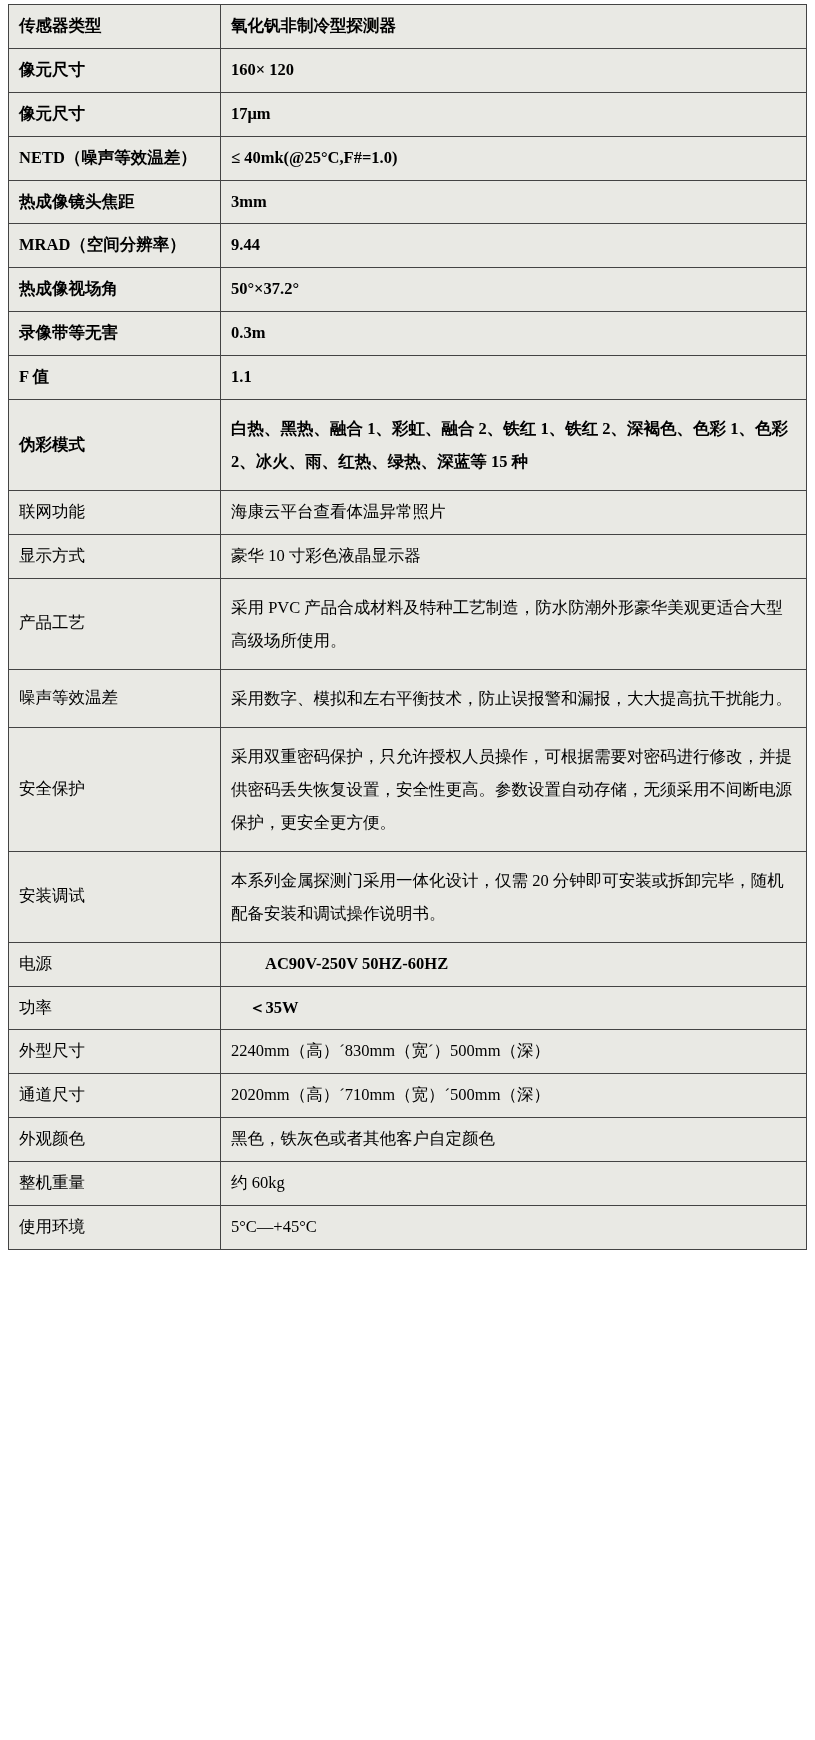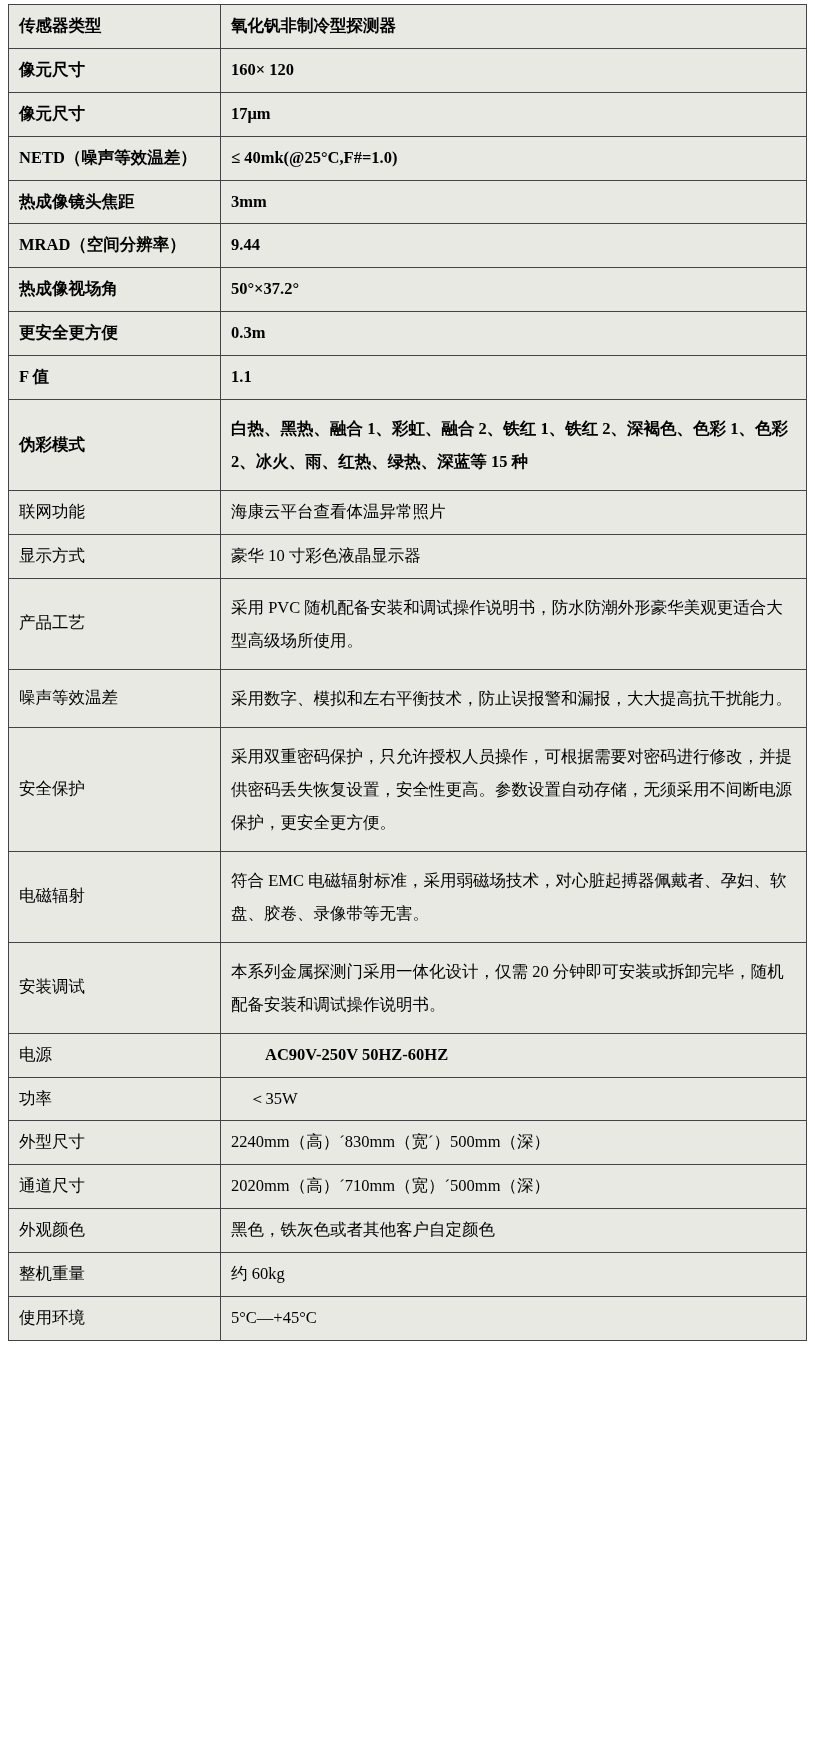--- a/index.html
+++ b/index.html
@@ -80,66 +80,62 @@
         </tr>
         <tr>
           <td class="label">MRAD（空间分辨率）</td>
           <td class="value">9.44</td>
         </tr>
         <tr>
           <td class="label">热成像视场角</td>
           <td class="value">50°×37.2°</td>
         </tr>
         <tr>
-          <td class="label">更安全更方便</td>
+          <td class="label">录像带等无害</td>
           <td class="value">0.3m</td>
         </tr>
         <tr>
           <td class="label">F 值</td>
           <td class="value">1.1</td>
         </tr>
         <tr class="multi tall">
           <td class="label">伪彩模式</td>
           <td class="value">白热、黑热、融合 1、彩虹、融合 2、铁红 1、铁红 2、深褐色、色彩 1、色彩 2、冰火、雨、红热、绿热、深蓝等 15 种</td>
         </tr>
         <tr class="plain">
           <td class="label">联网功能</td>
           <td class="value">海康云平台查看体温异常照片</td>
         </tr>
         <tr class="plain">
           <td class="label">显示方式</td>
           <td class="value">豪华 10 寸彩色液晶显示器</td>
         </tr>
         <tr class="plain multi tall">
           <td class="label">产品工艺</td>
-          <td class="value">采用 PVC 随机配备安装和调试操作说明书，防水防潮外形豪华美观更适合大型高级场所使用。</td>
+          <td class="value">采用 PVC 产品合成材料及特种工艺制造，防水防潮外形豪华美观更适合大型高级场所使用。</td>
         </tr>
         <tr class="plain multi tall">
           <td class="label">噪声等效温差</td>
           <td class="value">采用数字、模拟和左右平衡技术，防止误报警和漏报，大大提高抗干扰能力。</td>
         </tr>
         <tr class="plain multi tall">
           <td class="label">安全保护</td>
           <td class="value">采用双重密码保护，只允许授权人员操作，可根据需要对密码进行修改，并提供密码丢失恢复设置，安全性更高。参数设置自动存储，无须采用不间断电源保护，更安全更方便。</td>
-        </tr>
-        <tr class="plain multi tall">
-          <td class="label">电磁辐射</td>
-          <td class="value">符合 EMC 电磁辐射标准，采用弱磁场技术，对心脏起搏器佩戴者、孕妇、软盘、胶卷、录像带等无害。</td>
         </tr>
         <tr class="plain multi tall">
           <td class="label">安装调试</td>
           <td class="value">本系列金属探测门采用一体化设计，仅需 20 分钟即可安装或拆卸完毕，随机配备安装和调试操作说明书。</td>
         </tr>
         <tr class="plain">
           <td class="label">电源</td>
           <td class="value" style="font-weight: bold; padding-left: 44px;">AC90V-250V    50HZ-60HZ</td>
         </tr>
         <tr class="plain">
           <td class="label">功率</td>
-          <td class="value" style="font-weight: normal; padding-left: 28px;">＜35W</td>
+          <td class="value" style="font-weight: bold; padding-left: 28px;">＜35W</td>
         </tr>
         <tr class="plain">
           <td class="label">外型尺寸</td>
           <td class="value">2240mm（高）´830mm（宽´）500mm（深）</td>
         </tr>
         <tr class="plain">
           <td class="label">通道尺寸</td>
           <td class="value">2020mm（高）´710mm（宽）´500mm（深）</td>
         </tr>
         <tr class="plain">

